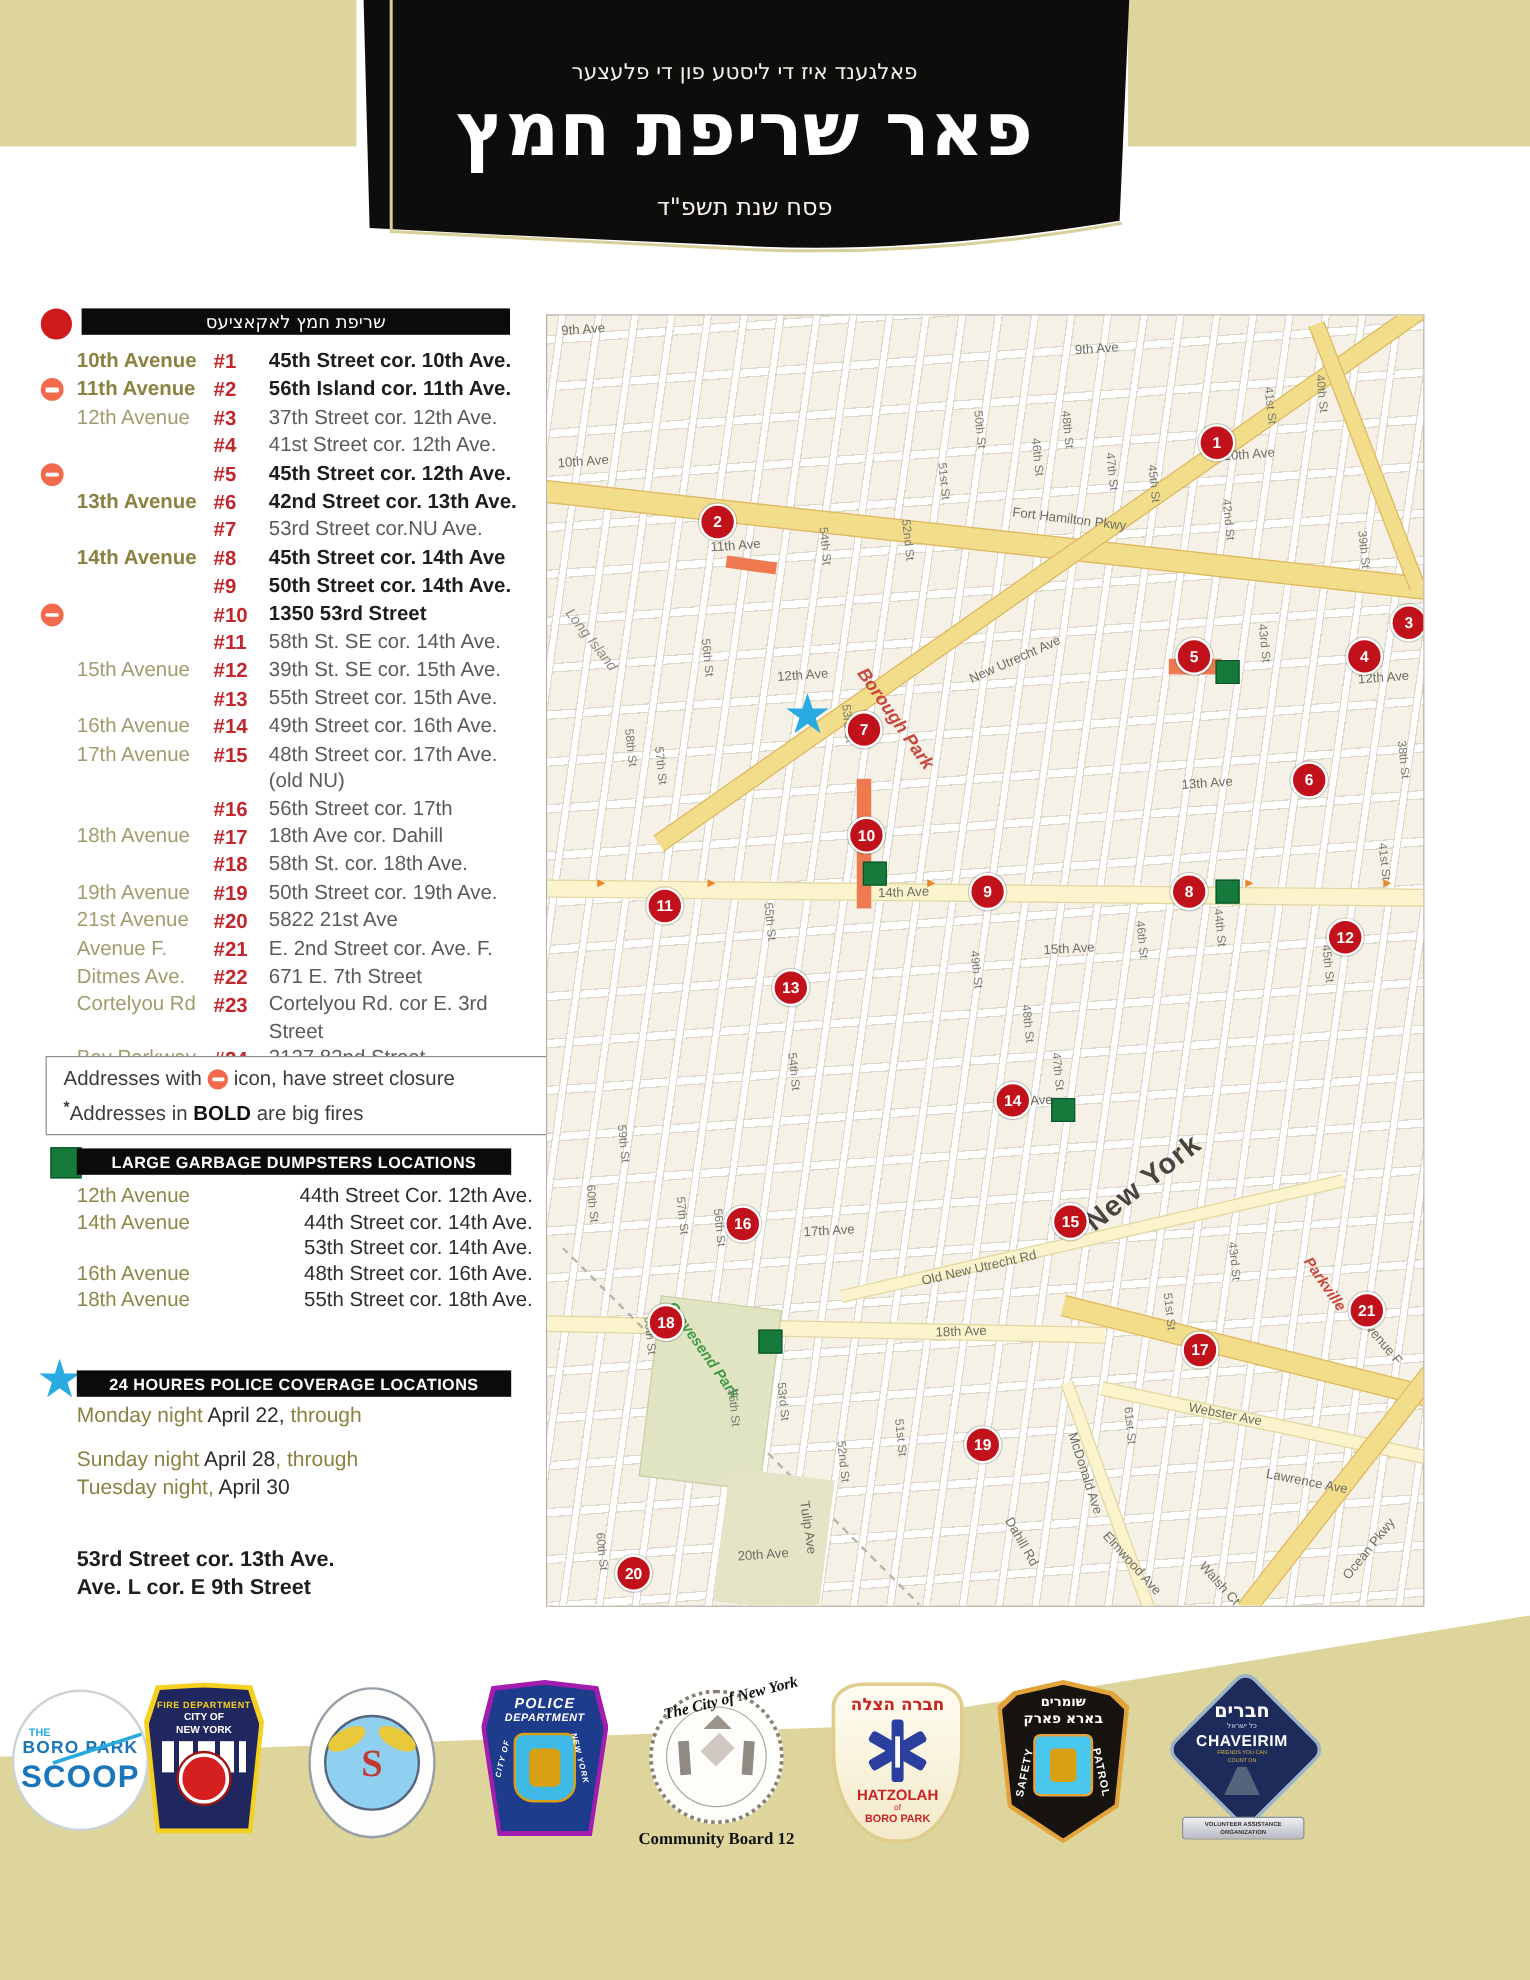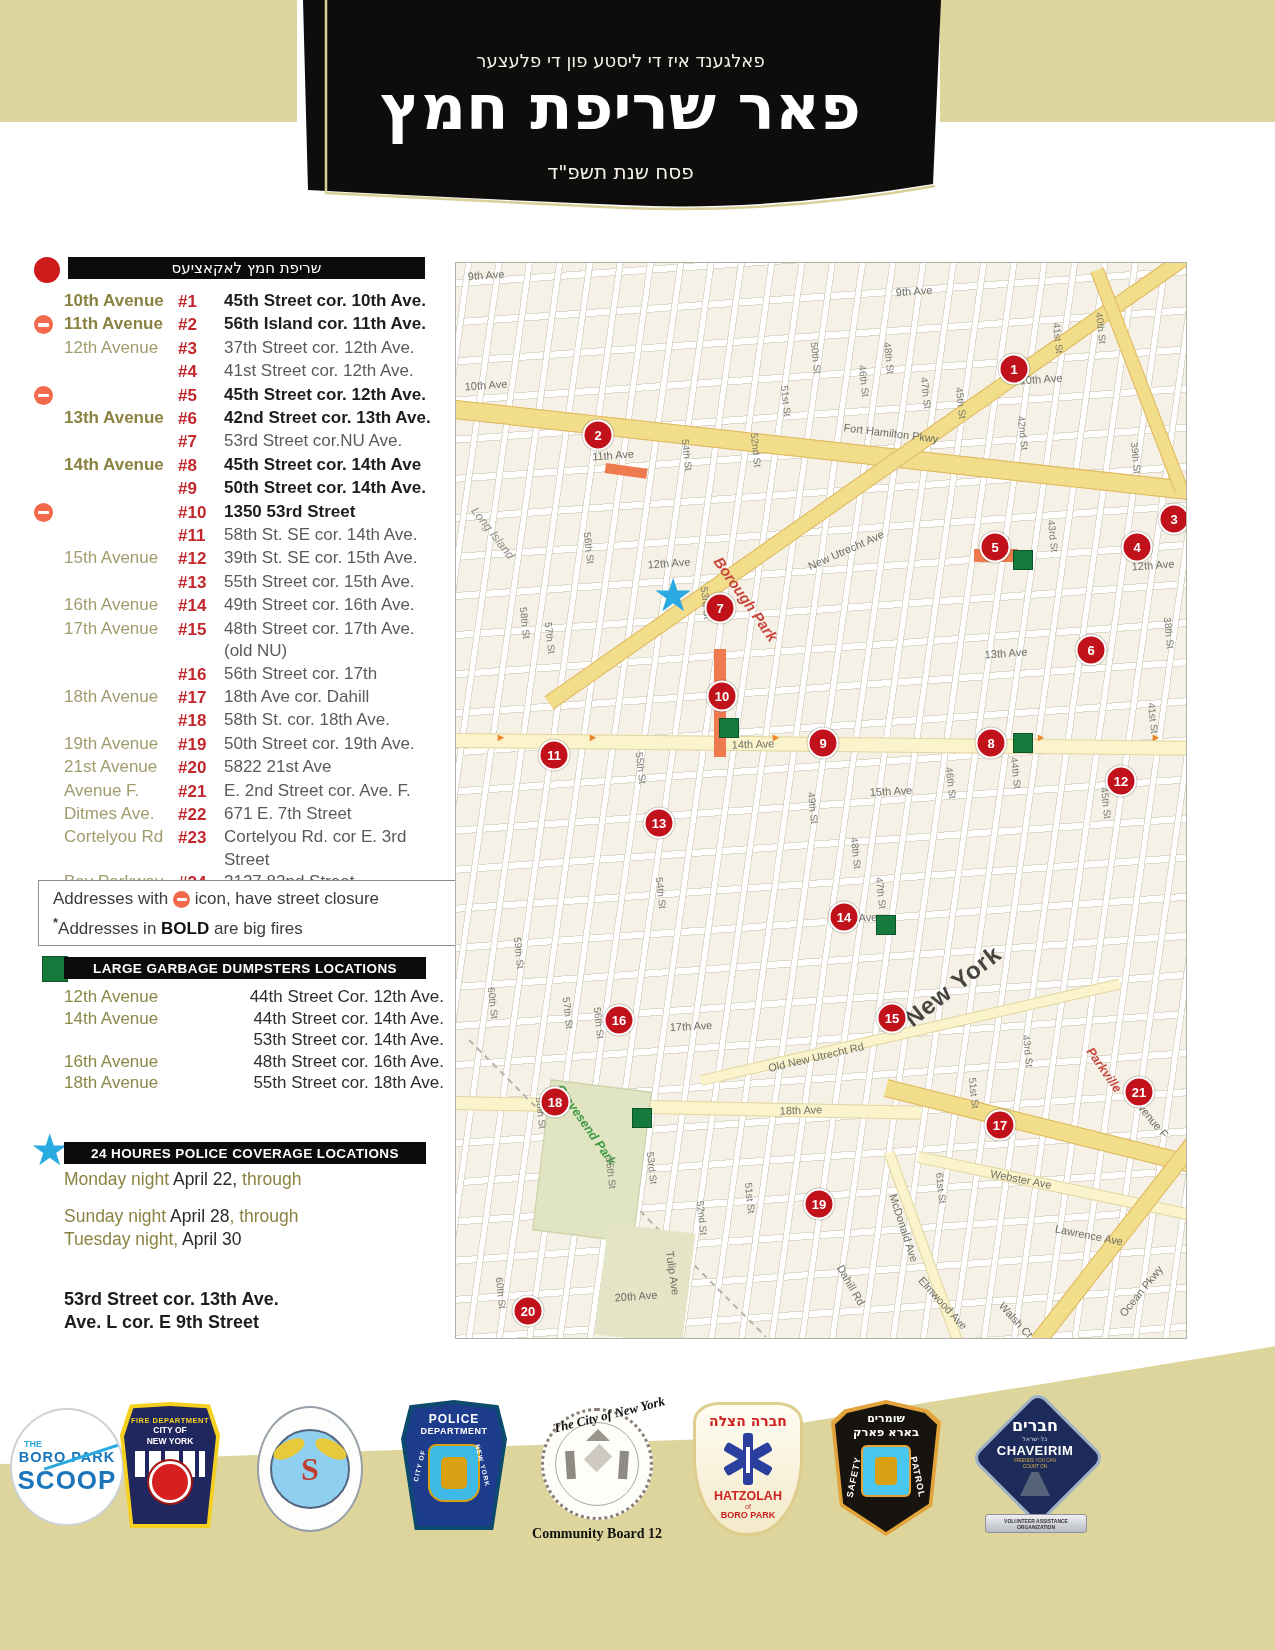--- a/index.html
+++ b/index.html
@@ -112,21 +112,21 @@
      linear-gradient(to right,#fff 0 10px,transparent 10px 14px,#fff 14px 26px,transparent 26px 30px,#fff 30px 44px,transparent 44px 48px,#fff 48px 60px,transparent 60px 64px,#fff 64px 70px);}
   .fd-circle{width:36px;height:36px;border-radius:50%;background:#d6201f;border:3px solid #fff;margin-top:-16px;box-shadow:0 0 0 2px #a11510;}
   
   .badge-sn{width:102px;height:122px;border-radius:50%;background:#fdfdfb;border:2px solid #97a0a8;position:relative;display:flex;align-items:center;justify-content:center;}
   .sn-blue{width:76px;height:76px;border-radius:50%;background:#8fd0f0;border:2px solid #54647e;position:relative;display:flex;align-items:center;justify-content:center;}
   .sn-wing{position:absolute;width:34px;height:16px;background:#e8c93c;border-radius:50%;top:10px;}
   .sn-wl{left:0;transform:rotate(-28deg);}
   .sn-wr{right:0;transform:rotate(28deg);}
   .sn-s{font-family:"Liberation Serif",serif;font-size:32px;font-weight:bold;color:#c03c30;}
   
-  .badge-pd{width:106px;height:130px;background:#0c4a6e;clip-path:polygon(8% 4%,50% 0,92% 4%,100% 30%,87% 100%,13% 100%,0 30%);position:relative;}
+  .badge-pd{width:106px;height:130px;background:#a21caf;clip-path:polygon(8% 4%,50% 0,92% 4%,100% 30%,87% 100%,13% 100%,0 30%);position:relative;font-style:italic;}
   .badge-pd .inner{position:absolute;inset:4px;background:#1e3c8c;clip-path:polygon(8% 4%,50% 0,92% 4%,100% 30%,87% 100%,13% 100%,0 30%);
       display:flex;flex-direction:column;align-items:center;}
   .pd-t1{color:#fff;font-size:12px;font-weight:bold;margin-top:8px;letter-spacing:1px;}
   .pd-t2{color:#fff;font-size:9px;font-weight:bold;letter-spacing:.5px;}
   .pd-shield{width:48px;height:54px;background:#3fb9e6;border:2px solid #d8a012;border-radius:8px 8px 16px 16px;margin-top:8px;display:flex;align-items:center;justify-content:center;}
   .pd-emb{width:26px;height:32px;background:#d8a012;border-radius:5px;}
   .pd-side{position:absolute;color:#fff;font-size:6.5px;font-weight:bold;letter-spacing:1px;}
   .pd-sl{left:2px;top:62px;transform:rotate(-76deg);}
   .pd-sr{right:2px;top:62px;transform:rotate(76deg);}
   

